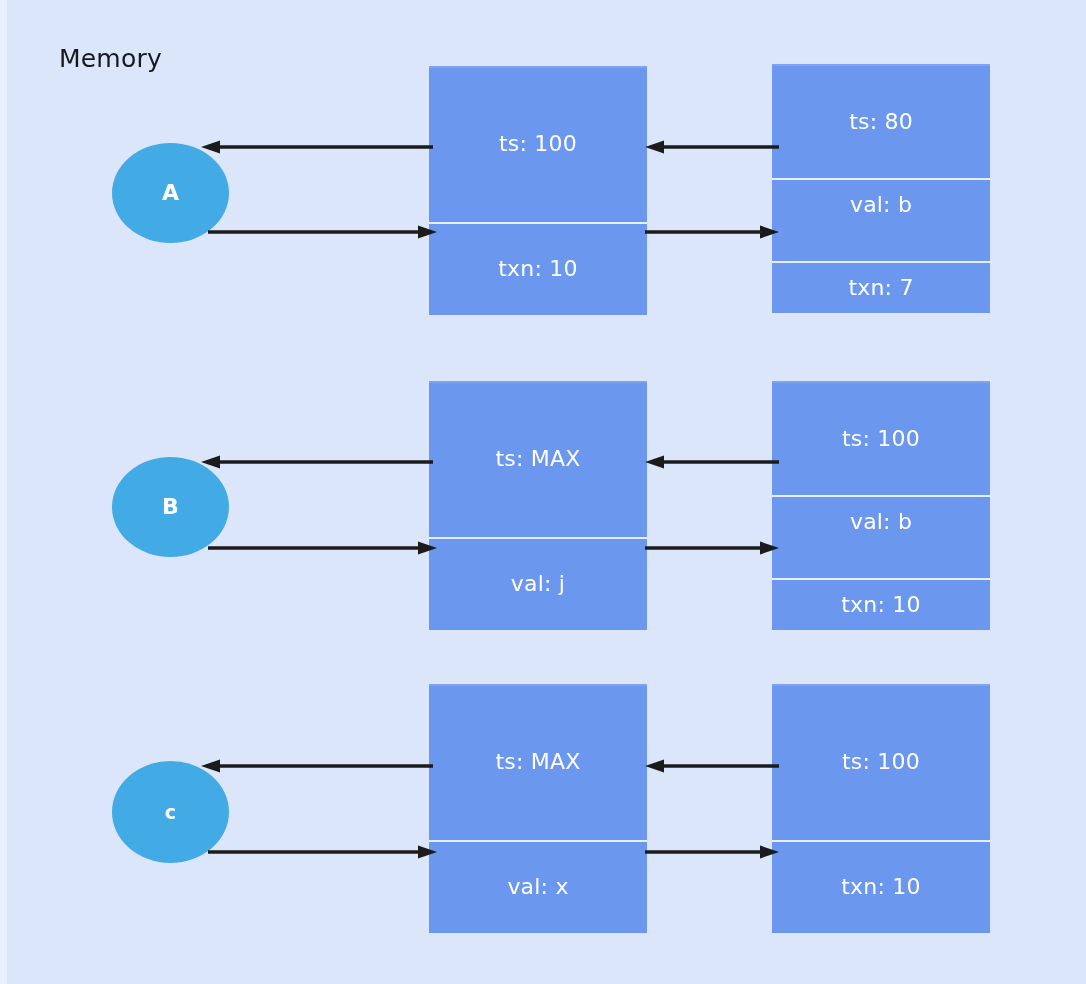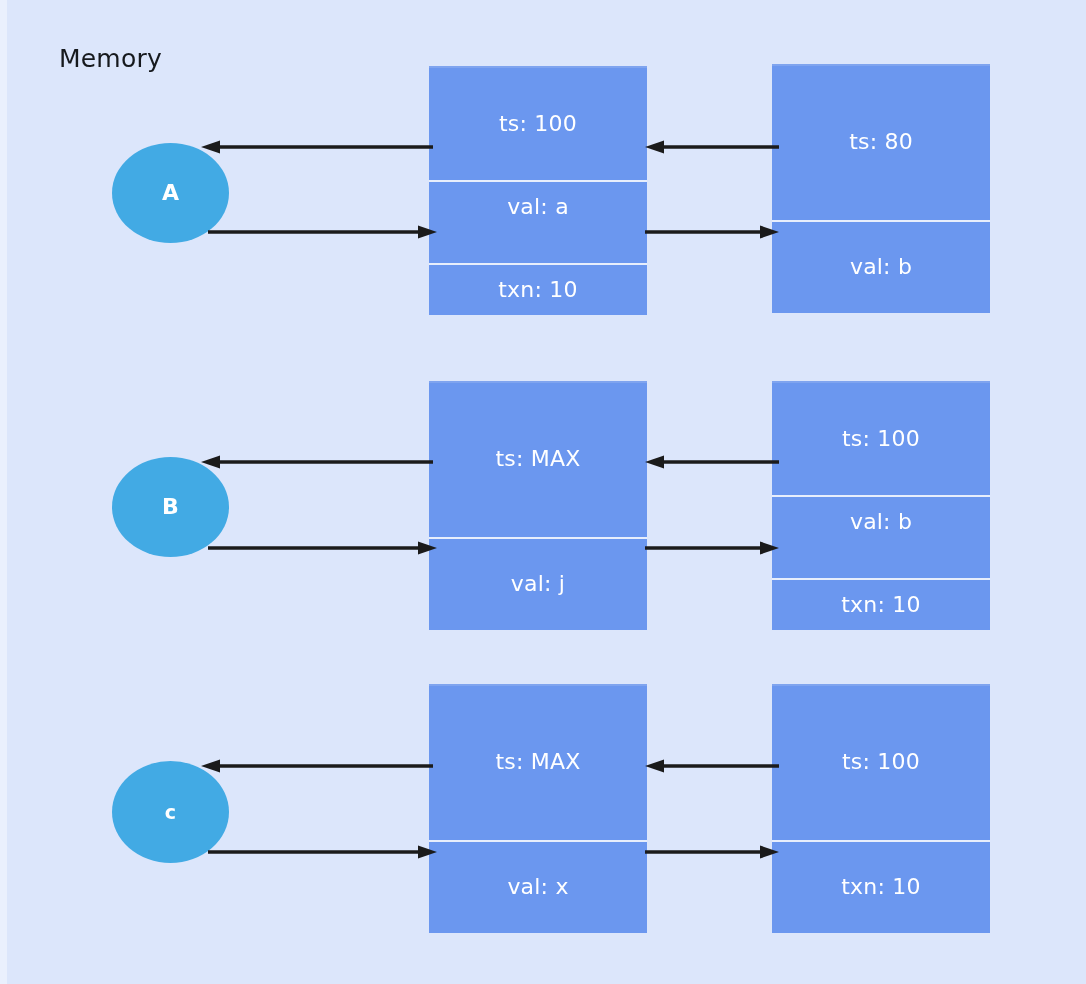--- a/index.html
+++ b/index.html
@@ -139,27 +139,27 @@
   <div id="left-edge-strip"></div>
 
   <div id="page-title">Memory</div>
 
   <div class="node-circle size-a" style="left:112px; top:143px;">
     <span class="node-label">A</span>
   </div>
 
   <div class="record-box" style="left:429px; top:66px;">
     <div class="cell">ts: 100</div>
-    <div class="cell div-top">val: a</div>
     <div class="cell div-top">txn: 10</div>
   </div>
 
   <div class="record-box" style="left:772px; top:64px;">
     <div class="cell">ts: 80</div>
     <div class="cell div-top">val: b</div>
+    <div class="cell div-top">txn: 7</div>
   </div>
 
   <div class="arrow" style="left:201px; top:140px; width:232px;">
     <svg viewBox="0 0 232 14" preserveAspectRatio="none">
       <line x1="16" y1="7" x2="232" y2="7" stroke="#1b1b1b" stroke-width="3.4"></line>
       <polygon points="0,7 19,0.5 19,13.5" fill="#1b1b1b"></polygon>
     </svg>
   </div>
 
   <div class="arrow" style="left:208px; top:225px; width:229px;">

